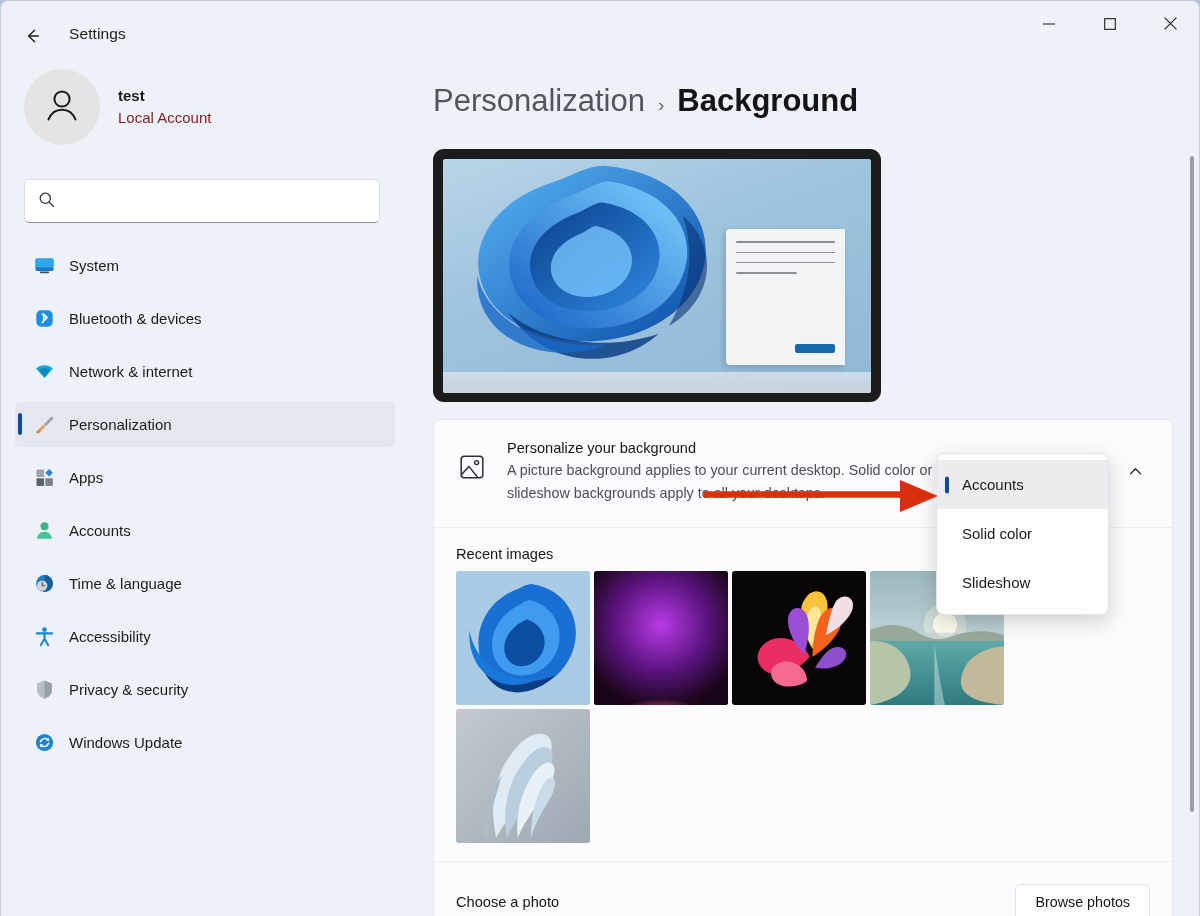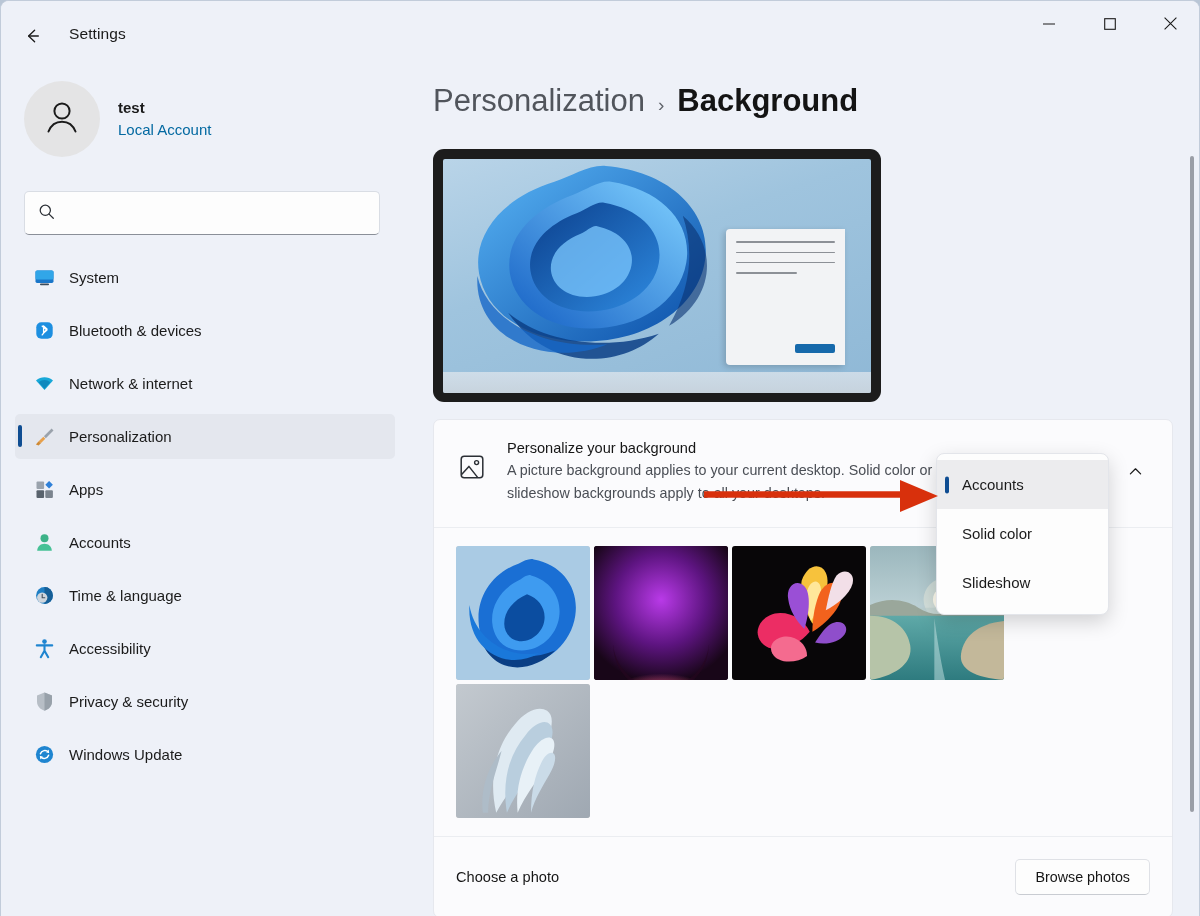--- a/index.html
+++ b/index.html
@@ -43,30 +43,30 @@
     font-size: 15.5px; color: #1a1a1a; letter-spacing: .1px;
   }
   .wincontrols { position: absolute; right: 0; top: 0; height: 48px; display: flex; }
   .wc {
     width: 61px; height: 48px; display: flex; align-items: center; justify-content: center;
     cursor: pointer;
   }
 
   
   .sidebar {
-    position: absolute; left: 0; top: 68px; width: 410px; height: 846px;
+    position: absolute; left: 0; top: 56px; width: 410px; height: 846px;
     background: #eef1f8;
   }
   .profile { position: absolute; left: 23px; top: 12px; display: flex; align-items: center; gap: 18px; }
   .avatar {
     width: 76px; height: 76px; border-radius: 50%;
     background: #e4e4e5; display: flex; align-items: center; justify-content: center;
   }
   .prof-name { font-size: 15px; font-weight: bold; color: #1b1b1b; line-height: 1.45; }
-  .prof-sub  { font-size: 15px; color: #0369a1; line-height: 1.45; }
+  .prof-sub  { font-size: 15px; color: #7f1d1d; line-height: 1.45; }
 
   .searchbox {
     position: absolute; left: 23px; top: 122px; width: 356px; height: 44px;
     background: #fdfdfd; border: 1px solid #d9dde4;
     border-bottom: 1.6px solid #8a8f98;
     border-radius: 5px;
     display: flex; align-items: center; padding: 0 13px;
   }
   .searchbox input {
     flex: 1; border: none; outline: none; background: transparent;
@@ -457,20 +457,21 @@
         <div class="chevron-btn">
           <span>
             <svg width="17" height="17" viewBox="0 0 17 17">
               <path d="M3.4 10.9 8.5 5.8l5.1 5.1" fill="none" stroke="#1b1b1b" stroke-width="1.25" stroke-linecap="round" stroke-linejoin="round"></path>
             </svg>
           </span>
         </div>
       </div>
 
       <div class="row">
+        <div class="recent-title">Recent images</div>
         <div class="thumbs">
 
           <div class="thumb">
             <svg width="134" height="134" viewBox="0 0 100 100">
               <rect width="100" height="100" fill="#aacbe4"></rect>
               <path d="M58 10c22 4 34 22 31 42-3 20-20 36-40 36-19 0-31-13-32-30-2-20 10-38 30-45 4-2 8-4 11-3z" fill="#1a6fd4"></path>
               <path d="M56 22c15 4 23 17 21 31-2 14-14 25-28 25-13 0-21-9-22-21-1-14 8-26 21-32 3-2 6-4 8-3z" fill="#3e9bf0"></path>
               <path d="M53 36c9 3 14 11 13 19-1 9-9 16-17 16-8 0-13-6-13-13 0-9 6-16 13-20z" fill="#0b4da0"></path>
               <path d="M16 62c10 18 34 26 58 16-18 18-50 20-58-16z" fill="#0a3e84"></path>
               <path d="M10 44c4 24 26 40 52 36-24 14-54-2-52-36z" fill="#1a78da"></path>

